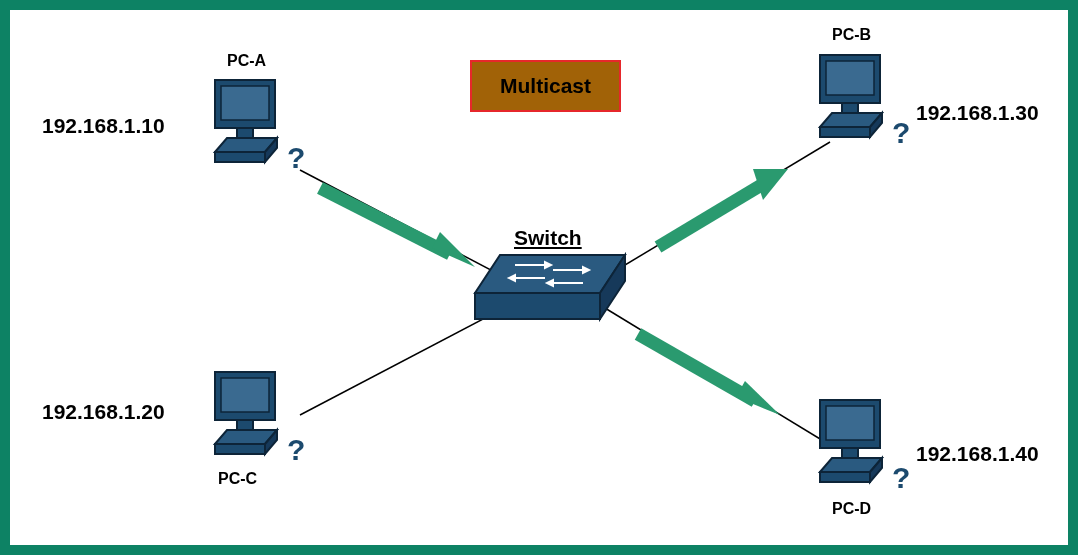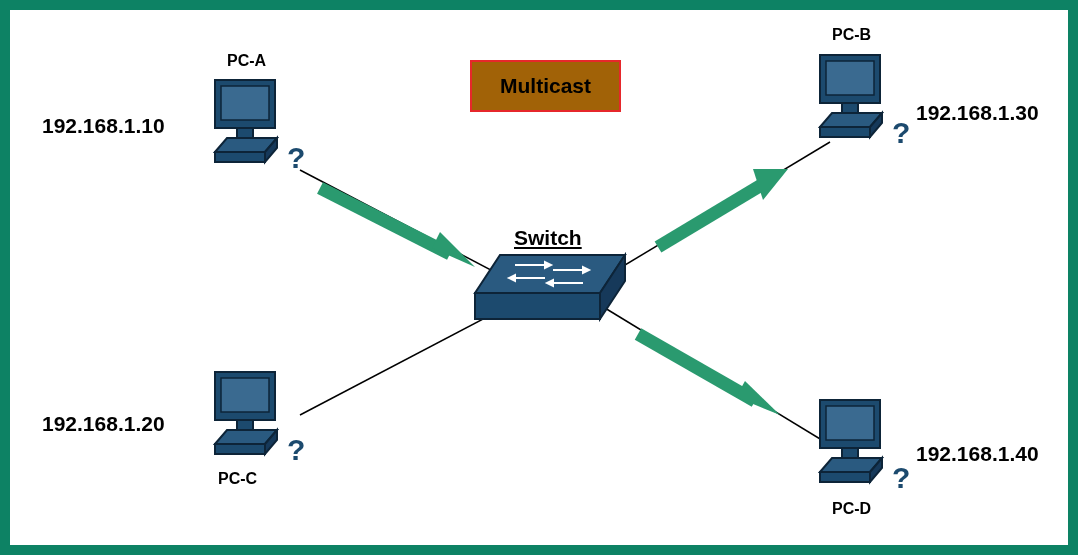--- a/index.html
+++ b/index.html
@@ -155,21 +155,21 @@
         <rect x="0" y="0" width="60" height="48" fill="#1c4a6e" stroke="#0d2438" stroke-width="2"></rect>
         <rect x="6" y="6" width="48" height="34" fill="#3a6a90" stroke="#0d2438" stroke-width="1.5"></rect>
         <rect x="22" y="48" width="16" height="10" fill="#1c4a6e" stroke="#0d2438" stroke-width="2"></rect>
         <polygon points="0,72 12,58 62,58 50,72" fill="#2a5a80" stroke="#0d2438" stroke-width="2"></polygon>
         <polygon points="0,72 50,72 50,82 0,82" fill="#1c4a6e" stroke="#0d2438" stroke-width="2"></polygon>
         <polygon points="50,72 62,58 62,68 50,82" fill="#16395a" stroke="#0d2438" stroke-width="2"></polygon>
         <text x="72" y="88" font-size="30" font-weight="bold" fill="#1c4a6e">?</text>
       </svg>
     </div>
     <div class="node-label" style="left:198px; top:450px;">PC-C</div>
-    <div class="ip-label" style="left:22px; top:392px;">192.168.1.20</div>
+    <div class="ip-label" style="left:22px; top:380px;">192.168.1.20</div>
 
     <div class="pc-icon" style="left:800px; top:380px;">
       <svg width="90" height="95" viewBox="0 0 90 95">
         <rect x="0" y="0" width="60" height="48" fill="#1c4a6e" stroke="#0d2438" stroke-width="2"></rect>
         <rect x="6" y="6" width="48" height="34" fill="#3a6a90" stroke="#0d2438" stroke-width="1.5"></rect>
         <rect x="22" y="48" width="16" height="10" fill="#1c4a6e" stroke="#0d2438" stroke-width="2"></rect>
         <polygon points="0,72 12,58 62,58 50,72" fill="#2a5a80" stroke="#0d2438" stroke-width="2"></polygon>
         <polygon points="0,72 50,72 50,82 0,82" fill="#1c4a6e" stroke="#0d2438" stroke-width="2"></polygon>
         <polygon points="50,72 62,58 62,68 50,82" fill="#16395a" stroke="#0d2438" stroke-width="2"></polygon>
         <text x="72" y="88" font-size="30" font-weight="bold" fill="#1c4a6e">?</text>

